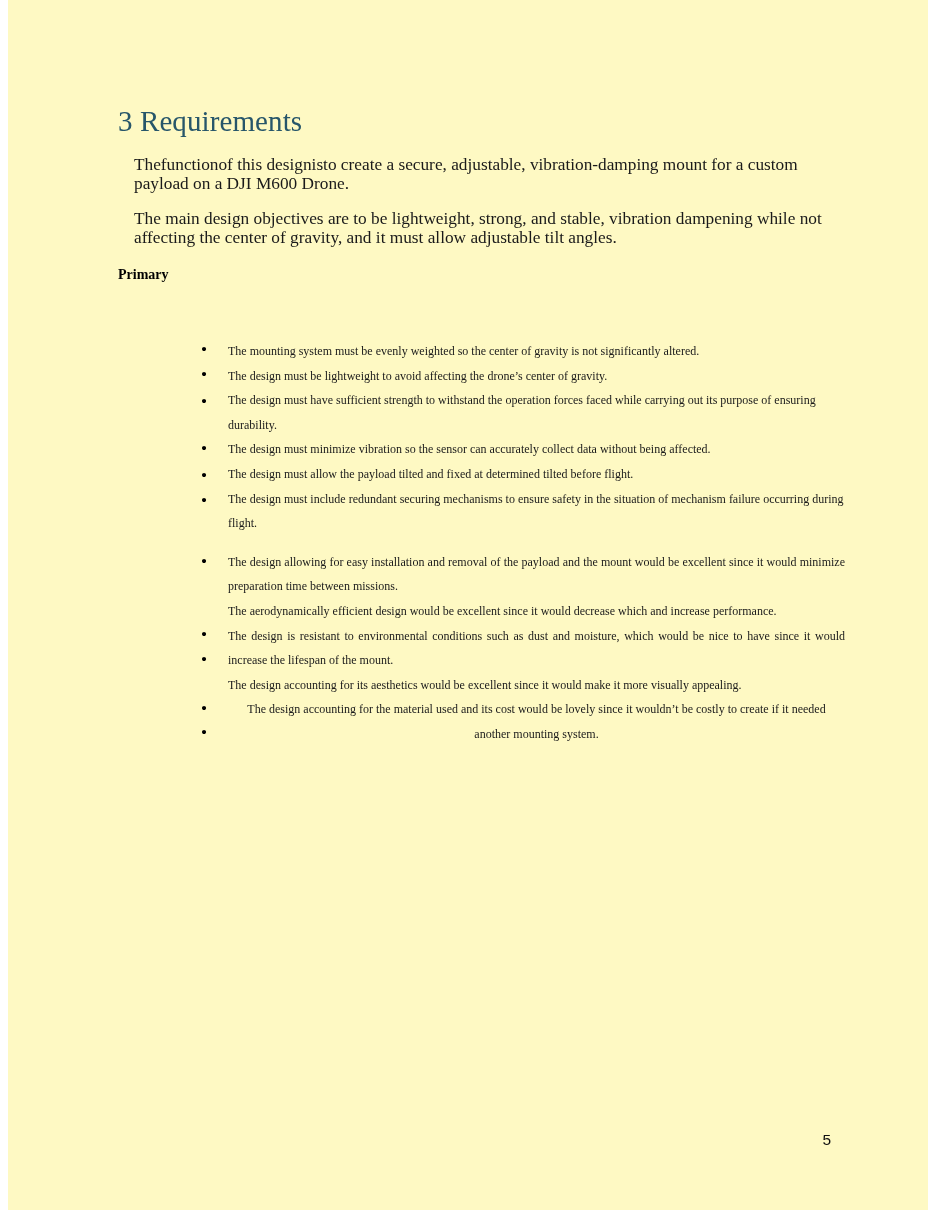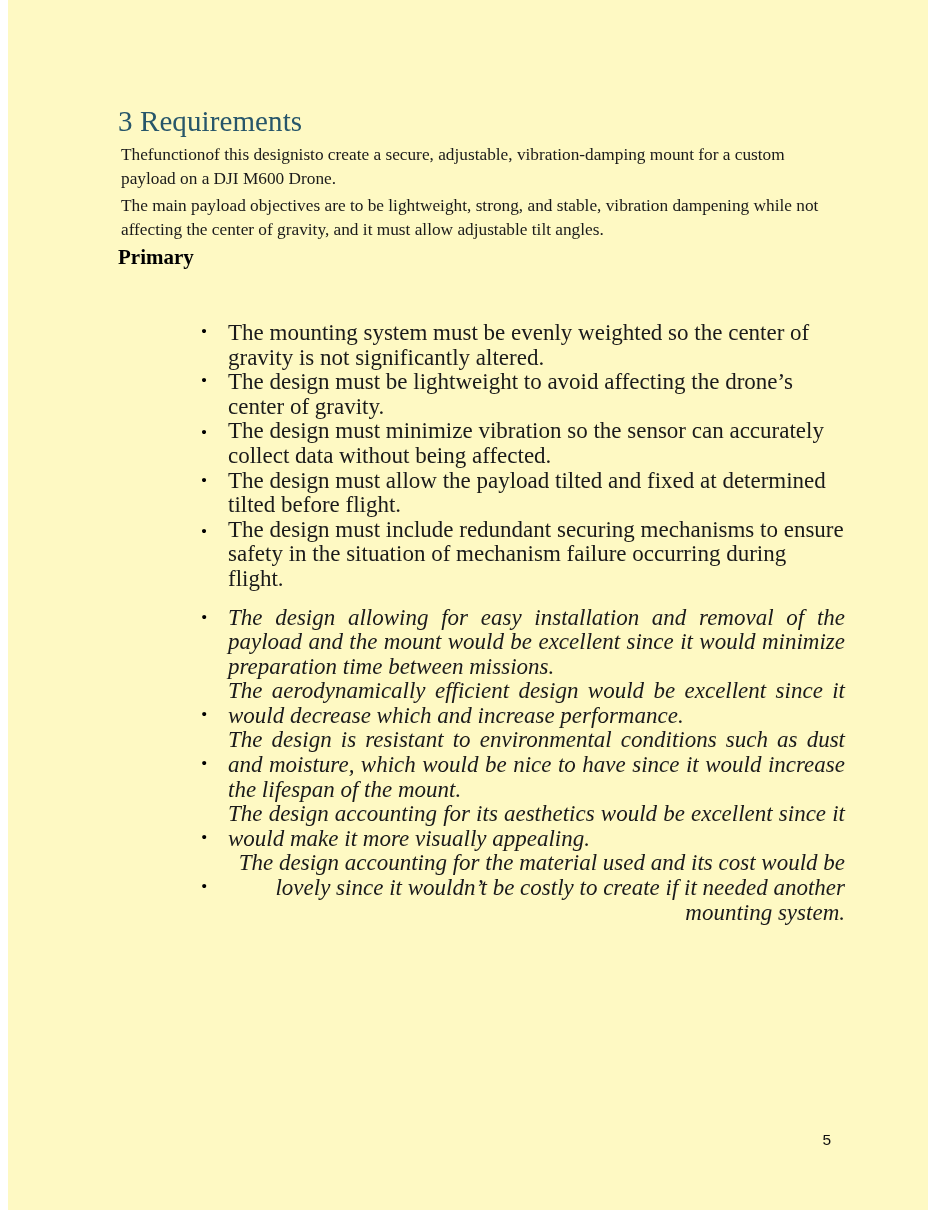--- a/index.html
+++ b/index.html
@@ -44,50 +44,50 @@
   h2.doc-h2 {
     margin: 10px 0 3px 0;
     font-size: 22.5px;
     font-weight: normal;
     line-height: 1.2;
     color: #3A7285;
     letter-spacing: 0.1px;
   }
 
   p.body-para {
-    margin: 3px;
+    margin: 16px;
     font-size: 17.3px;
-    line-height: 24px;
+    line-height: 19px;
     text-align: left;
     color: #1a1a1a;
   }
 
   .run-head {
     margin: 2px 0 0 0;
-    font-size: 21px;
+    font-size: 14px;
     line-height: 24.6px;
     font-weight: bold;
     color: #000;
   }
 
   
   .blist {
     list-style: none;
     margin: 0;
     padding: 0;
     position: relative;
   }
   .bitem {
     position: relative;
     padding-left: 0;
   }
   .bitem .btext {
     margin: 0;
     padding-left: 110px;   
-    font-size: 23px;
+    font-size: 12px;
     line-height: 24.6px;
     color: #1a1a1a;
   }
   .bitem .bdot {
     position: absolute;
     left: 83px;            
     width: 10px;
     text-align: left;
     font-size: 17.3px;
     line-height: 24.6px;
@@ -111,30 +111,30 @@
 
   
   .secondary-head { margin-top: 37px; }
 
   
   .secondary-block { margin-top: 14px; }
   .secondary-block .bitem .btext {
     text-align: justify;
     text-justify: inter-word;
   }
-  .secondary-block .bitem:last-child .btext { text-align: right; }
+  .secondary-block .bitem:last-child .btext { text-align: center; }
   
   .secondary-block .bdot { top: 0px; }
   .secondary-block .bitem:nth-child(1) .bdot { top: 0px; }
   .secondary-block .bitem:nth-child(2) .bdot { top: 24px; }
   .secondary-block .bitem:nth-child(3) .bdot { top: 24px; }
   .secondary-block .bitem:nth-child(4) .bdot { top: 24px; }
   .secondary-block .bitem:nth-child(5) .bdot { top: 24px; }
 
-  .secondary-block .bitem { margin-bottom: 0px; font-style: italic; }
+  .secondary-block .bitem { margin-bottom: 0px; }
   .secondary-block .bitem:nth-child(n+2) { margin-top: 0px; }
 
   
   .page-number {
     position: absolute;
     right: 97px;
     top: 1132px;
     font-family: "Liberation Sans", "DejaVu Sans", sans-serif;
     font-size: 15.5px;
     line-height: 1;
@@ -146,35 +146,39 @@
 
 <div class="page">
 
   <div class="content">
 
     <h1 class="doc-h1">3 Requirements</h1>
 
     <p class="body-para">Thefunctionof this designisto create a secure, adjustable, vibration-damping mount for a custom payload on a DJI M600 Drone.</p>
 
 
-    <p class="body-para">The main payload objectives are to be lightweight, strong, and stable, vibration dampening while not affecting the center of gravity, and it must allow adjustable tilt angles.</p>
+    <p class="body-para">The main design objectives are to be lightweight, strong, and stable, vibration dampening while not affecting the center of gravity, and it must allow adjustable tilt angles.</p>
 
     <p class="run-head">Primary</p>
 
     <ul class="blist primary-block">
       <li class="bitem">
         <span class="bdot"></span>
         <p class="btext">The mounting system must be evenly weighted so the center of gravity is not significantly altered.</p>
       </li>
       <li class="bitem">
         <span class="bdot"></span>
         <p class="btext">The design must be lightweight to avoid affecting the drone’s center of gravity.</p>
       </li>
       <li class="bitem">
         <span class="bdot"></span>
+        <p class="btext">The design must have sufficient strength to withstand the operation forces faced while carrying out its purpose of ensuring durability.</p>
+      </li>
+      <li class="bitem">
+        <span class="bdot"></span>
         <p class="btext">The design must minimize vibration so the sensor can accurately collect data without being affected.</p>
       </li>
       <li class="bitem">
         <span class="bdot"></span>
         <p class="btext">The design must allow the payload tilted and fixed at determined tilted before flight.</p>
       </li>
       <li class="bitem">
         <span class="bdot"></span>
         <p class="btext">The design must include redundant securing mechanisms to ensure safety in the situation of mechanism failure occurring during flight.</p>
       </li>

